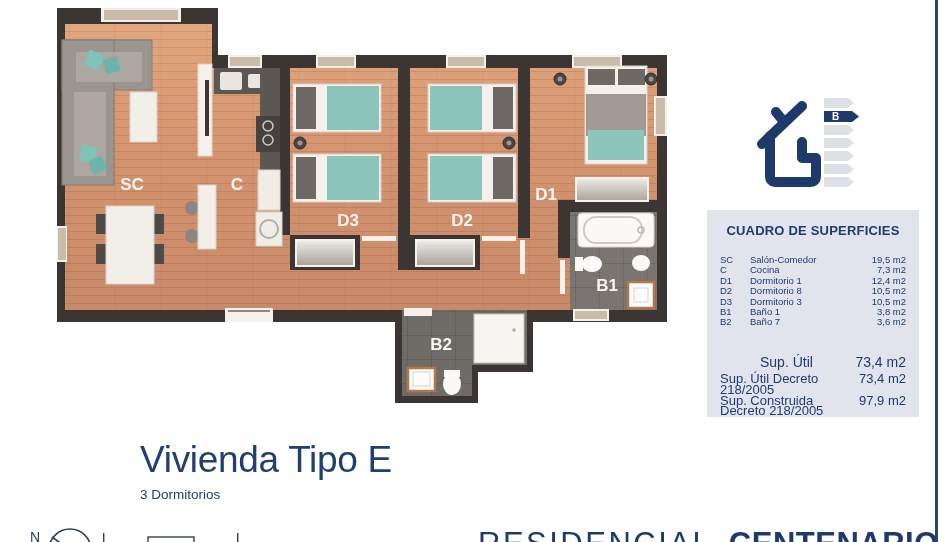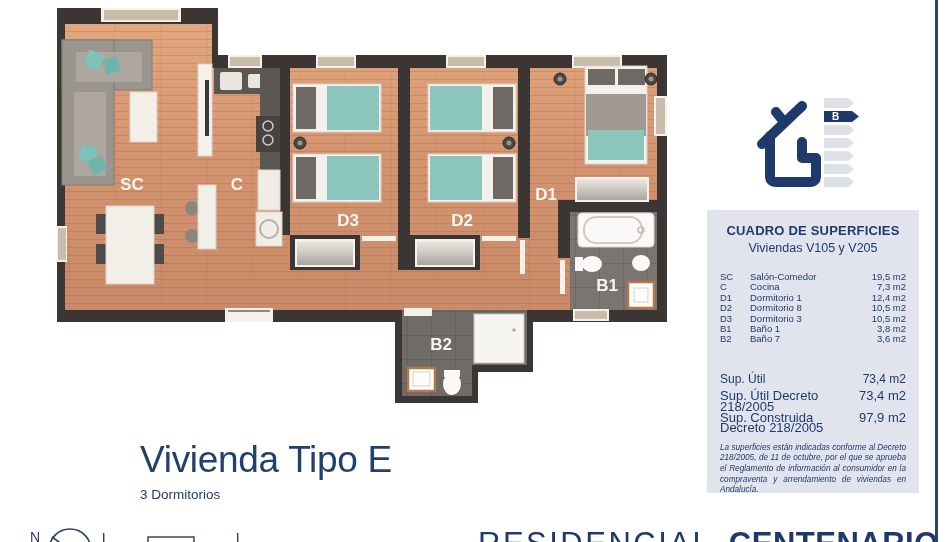--- a/index.html
+++ b/index.html
@@ -10,30 +10,30 @@
   
   .page-border-right{position:absolute;left:935px;top:0;width:3px;height:542px;background:#2c4563;z-index:30;}
 
   
   .plan-svg{position:absolute;left:0;top:0;z-index:5;}
 
   
   .energy-svg{position:absolute;left:748px;top:84px;z-index:6;}
 
   
-  .surfaces-panel{position:absolute;left:707px;top:210px;width:212px;height:283px;
+  .surfaces-panel{position:absolute;left:707px;top:210px;width:212px;height:207px;
                   background:#e1e4ed;color:#1f3a6d;z-index:6;}
   .sp-title{text-align:center;font-weight:bold;font-size:13px;margin-top:13px;letter-spacing:.2px;}
   .sp-subtitle{text-align:center;font-size:12.5px;margin-top:3px;}
   .sp-rows{margin-top:17px;font-size:9.5px;line-height:10.4px;}
   .sp-row{display:flex;padding:0 13px;}
   .sp-code{width:30px;flex:none;}
   .sp-name{flex:1;}
   .sp-value{flex:none;text-align:left;}
-  .sp-totals{margin-top:29px;font-size:12px;line-height:10.6px;}
+  .sp-totals{margin-top:29px;font-size:14px;line-height:10.6px;padding-left:40px;}
   .sp-decreto{margin-top:7px;font-size:13px;line-height:10.6px;}
   .sp-note{font-size:8.2px;font-style:italic;text-align:justify;padding:0 13px;
            margin-top:9px;line-height:1.3;}
 
   
   .title-block{position:absolute;left:140px;top:441px;width:445px;text-align:left;
                color:#21406e;z-index:6;}
   .tb-title{font-size:37px;font-weight:400;letter-spacing:-.3px;line-height:1;}
   .tb-subtitle{font-size:13.5px;margin-top:9px;}
 
@@ -245,21 +245,20 @@
       <polygon points="76,54 100,54 106,59 100,64 76,64" fill="#dde0e6"></polygon>
       <polygon points="76,67 100,67 106,72 100,77 76,77" fill="#dde0e6"></polygon>
       <polygon points="76,80 100,80 106,85 100,90 76,90" fill="#dde0e6"></polygon>
       <polygon points="76,93 100,93 106,98 100,103 76,103" fill="#dde0e6"></polygon>
       <text x="84" y="36" font-family="Liberation Sans, sans-serif" font-size="10" font-weight="bold" fill="#ffffff">B</text>
     </g>
   </svg>
 
   <div class="surfaces-panel">
     <div class="sp-title">CUADRO DE SUPERFICIES</div>
-    <div class="sp-subtitle">Viviendas V105 y V205</div>
 
     <div class="sp-rows">
       <div class="sp-row">
         <span class="sp-code">SC</span>
         <span class="sp-name">Salón-Comedor</span>
         <span class="sp-value">19,5 m2</span>
       </div>
       <div class="sp-row">
         <span class="sp-code">C</span>
         <span class="sp-name">Cocina</span>
@@ -303,21 +302,20 @@
       <div class="sp-row">
         <span class="sp-name">Sup. Útil Decreto 218/2005</span>
         <span class="sp-value">73,4 m2</span>
       </div>
       <div class="sp-row">
         <span class="sp-name">Sup. Construida Decreto 218/2005</span>
         <span class="sp-value">97,9 m2</span>
       </div>
     </div>
 
-    <div class="sp-note">La superficies están indicadas conforme al Decreto 218/2005, de 11 de octubre, por el que se aprueba el Reglamento de información al consumidor en la compraventa y arrendamiento de viviendas en Andalucía.</div>
   </div>
 
   <div class="title-block">
     <div class="tb-title">Vivienda Tipo E</div>
     <div class="tb-subtitle">3 Dormitorios</div>
   </div>
 
   <svg class="footer-marks-svg" width="470" height="27" viewBox="0 515 470 27">
     <text x="30" y="542" font-family="Liberation Sans, sans-serif" font-size="14" fill="#2c3e5a">N</text>
     <circle cx="70" cy="550" r="21" fill="none" stroke="#2c3e5a" stroke-width="1.6"></circle>

